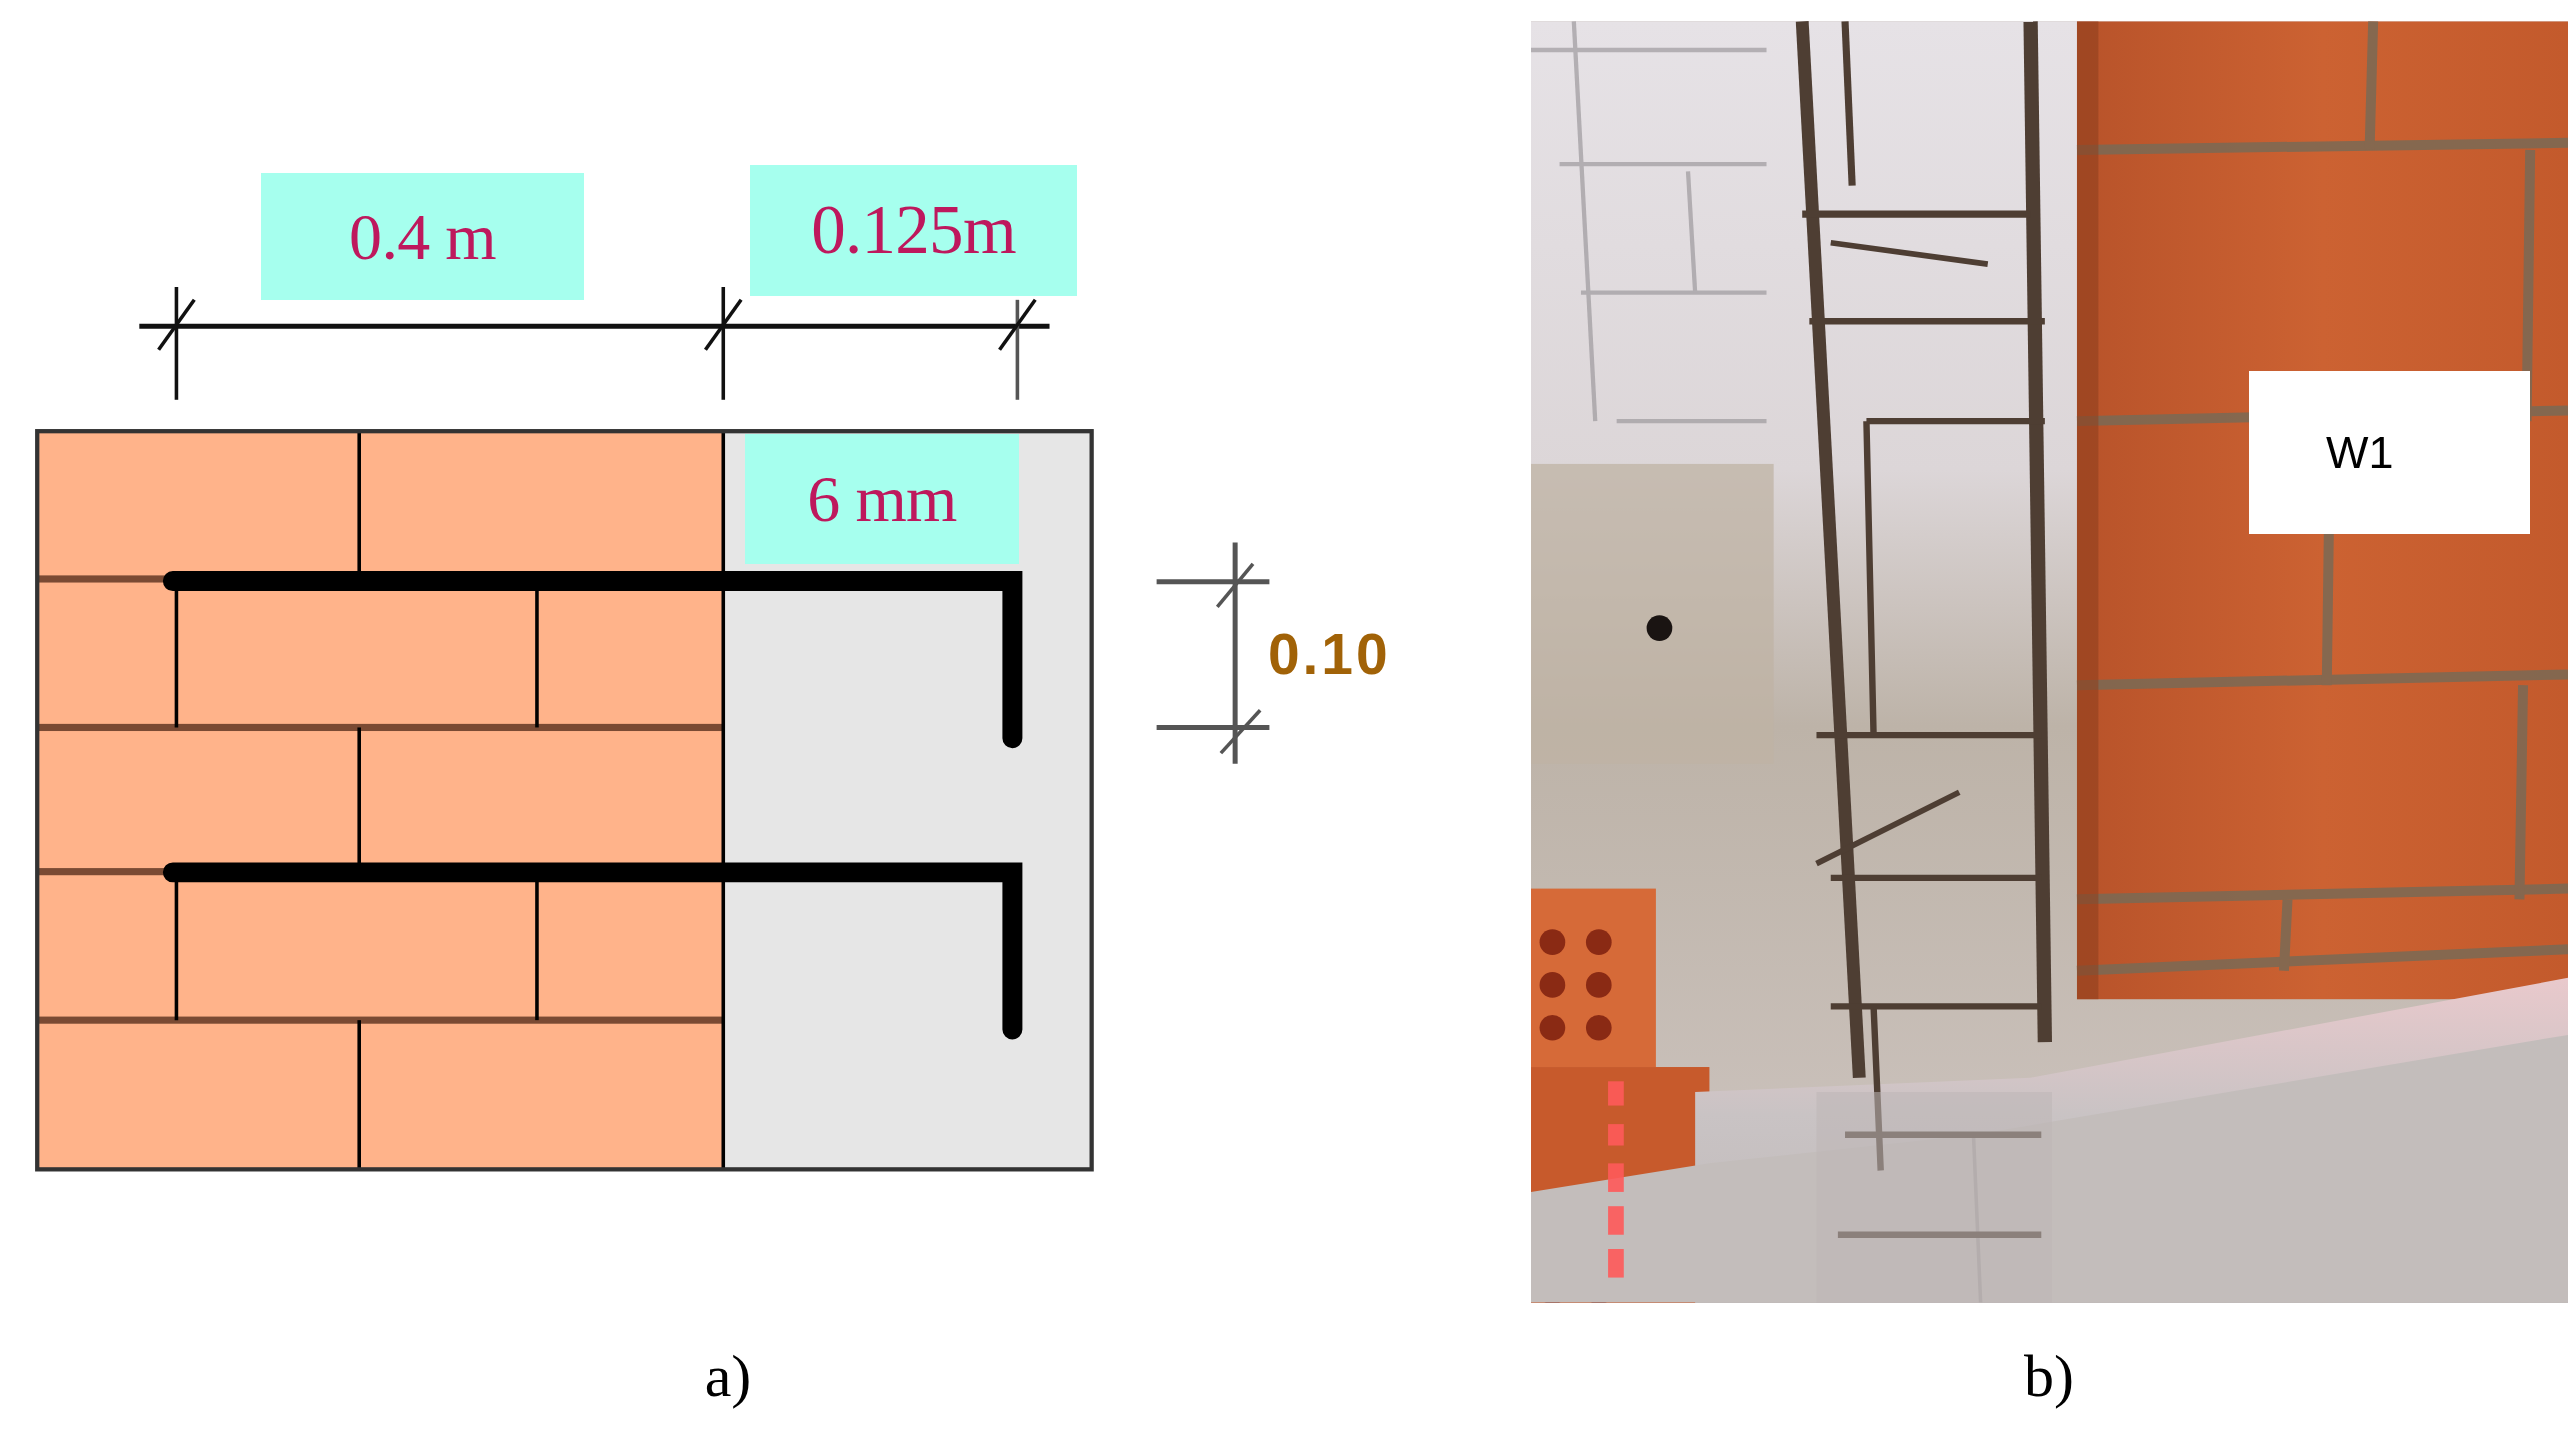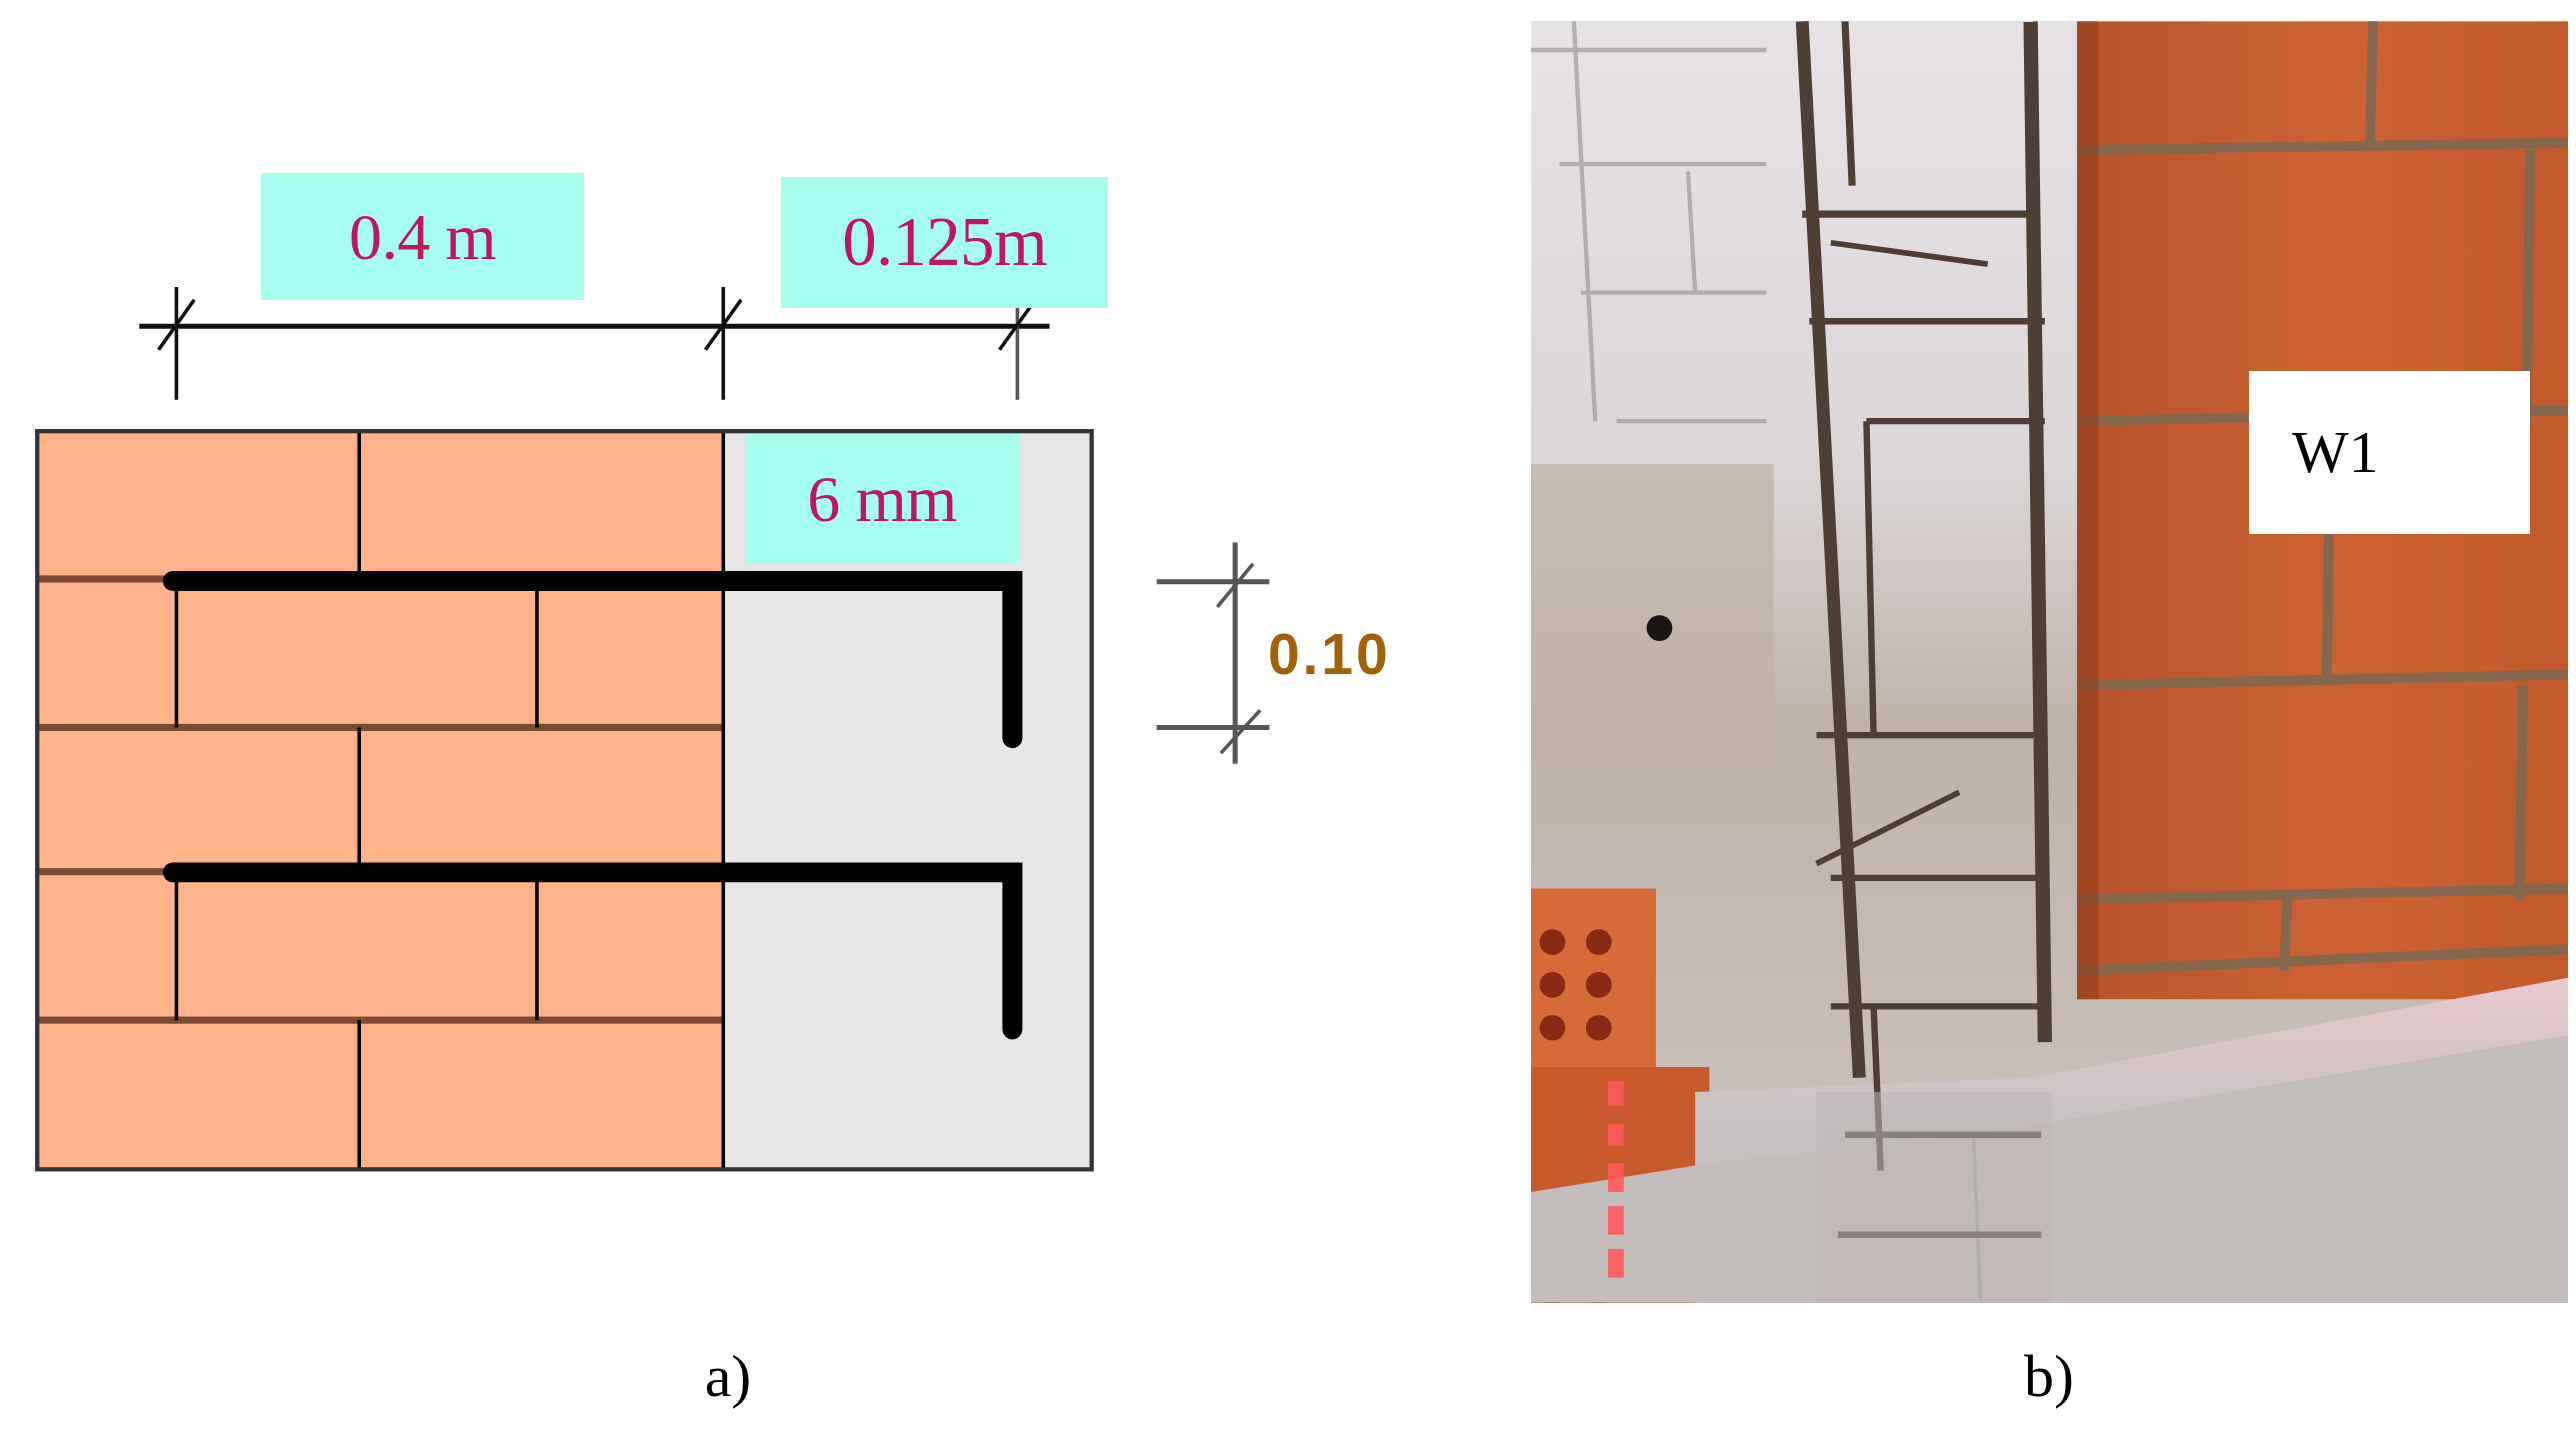--- a/index.html
+++ b/index.html
@@ -4,21 +4,21 @@
   <style>
     html, body { margin: 0; padding: 0; background: #ffffff; }
     body { width: 2576px; height: 1439px; position: relative; overflow: hidden; font-family: "Liberation Serif", "DejaVu Serif", serif; }
     .abs { position: absolute; }
     #figure-a { left: 0; top: 0; width: 1428px; height: 1285px; }
     #figure-a svg { position: absolute; left: 0; top: 0; }
     .label-box { position: absolute; background: #a6ffee; display: flex; align-items: center; justify-content: center; color: #be185d; font-family: "Liberation Serif", "DejaVu Serif", serif; font-size: 66px; letter-spacing: -0.7px; }
     .dim-text-bold { position: absolute; font-family: "Liberation Sans", "DejaVu Sans", sans-serif; font-weight: bold; font-size: 57px; color: #a16207; letter-spacing: 2.9px; }
     #photo { left: 1531px; top: 21.4px; width: 1037px; height: 1282px; overflow: hidden; background: #d9d2d0; }
     #photo svg { position: absolute; left: 0; top: 0; }
-    .w1-box { position: absolute; background: #ffffff; display: flex; align-items: center; justify-content: flex-start; padding-left: 43px; box-sizing: border-box; font-family: Liberation Serif, serif; font-size: 60px; color: #000; }
+    .w1-box { position: absolute; background: #ffffff; display: flex; align-items: center; justify-content: flex-start; padding-left: 77px; box-sizing: border-box; font-family: Liberation Sans, sans-serif; font-size: 45px; color: #000; }
     .caption { position: absolute; font-family: "Liberation Serif", "DejaVu Serif", serif; font-size: 60px; color: #000; transform: translateX(-50%); }
   </style>
 </head>
 <body>
 
 <div id="figure-a" class="abs">
   <svg width="1428" height="1285" viewBox="0 0 2000 1800">
 
     <rect x="52" y="604" width="961" height="1034" fill="#ffb38a"></rect>
 
@@ -66,21 +66,21 @@
     <g stroke="#555">
       <line x1="1730" y1="760" x2="1730" y2="1070" stroke-width="7"></line>
       <line x1="1620" y1="815" x2="1778" y2="815" stroke-width="7"></line>
       <line x1="1620" y1="1019" x2="1778" y2="1019" stroke-width="7"></line>
       <line x1="1705" y1="850" x2="1755" y2="790" stroke-width="5"></line>
       <line x1="1710" y1="1055" x2="1765" y2="995" stroke-width="5"></line>
     </g>
   </svg>
 
   <div class="label-box" style="left:261px; top:173px; width:323px; height:127px;">0.4 m</div>
-  <div class="label-box" style="left:750px; top:177px; width:327px; height:131px; font-size:69px;margin-left:31px;">0.125m</div>
+  <div class="label-box" style="left:750px; top:165px; width:327px; height:131px; font-size:69px;">0.125m</div>
   <div class="label-box" style="left:745px; top:434px; width:274px; height:130px;">6 mm</div>
   <div class="dim-text-bold" style="left:1268px; top:621px;">0.10</div>
 </div>
 
 <div class="caption" style="left:728px; top:1342px;">a)</div>
 
 <div id="photo" class="abs">
   <svg width="1037" height="1282" viewBox="0 0 1453 1795">
     <defs>
       <linearGradient id="wallGrad" x1="0" y1="0" x2="0" y2="1">

